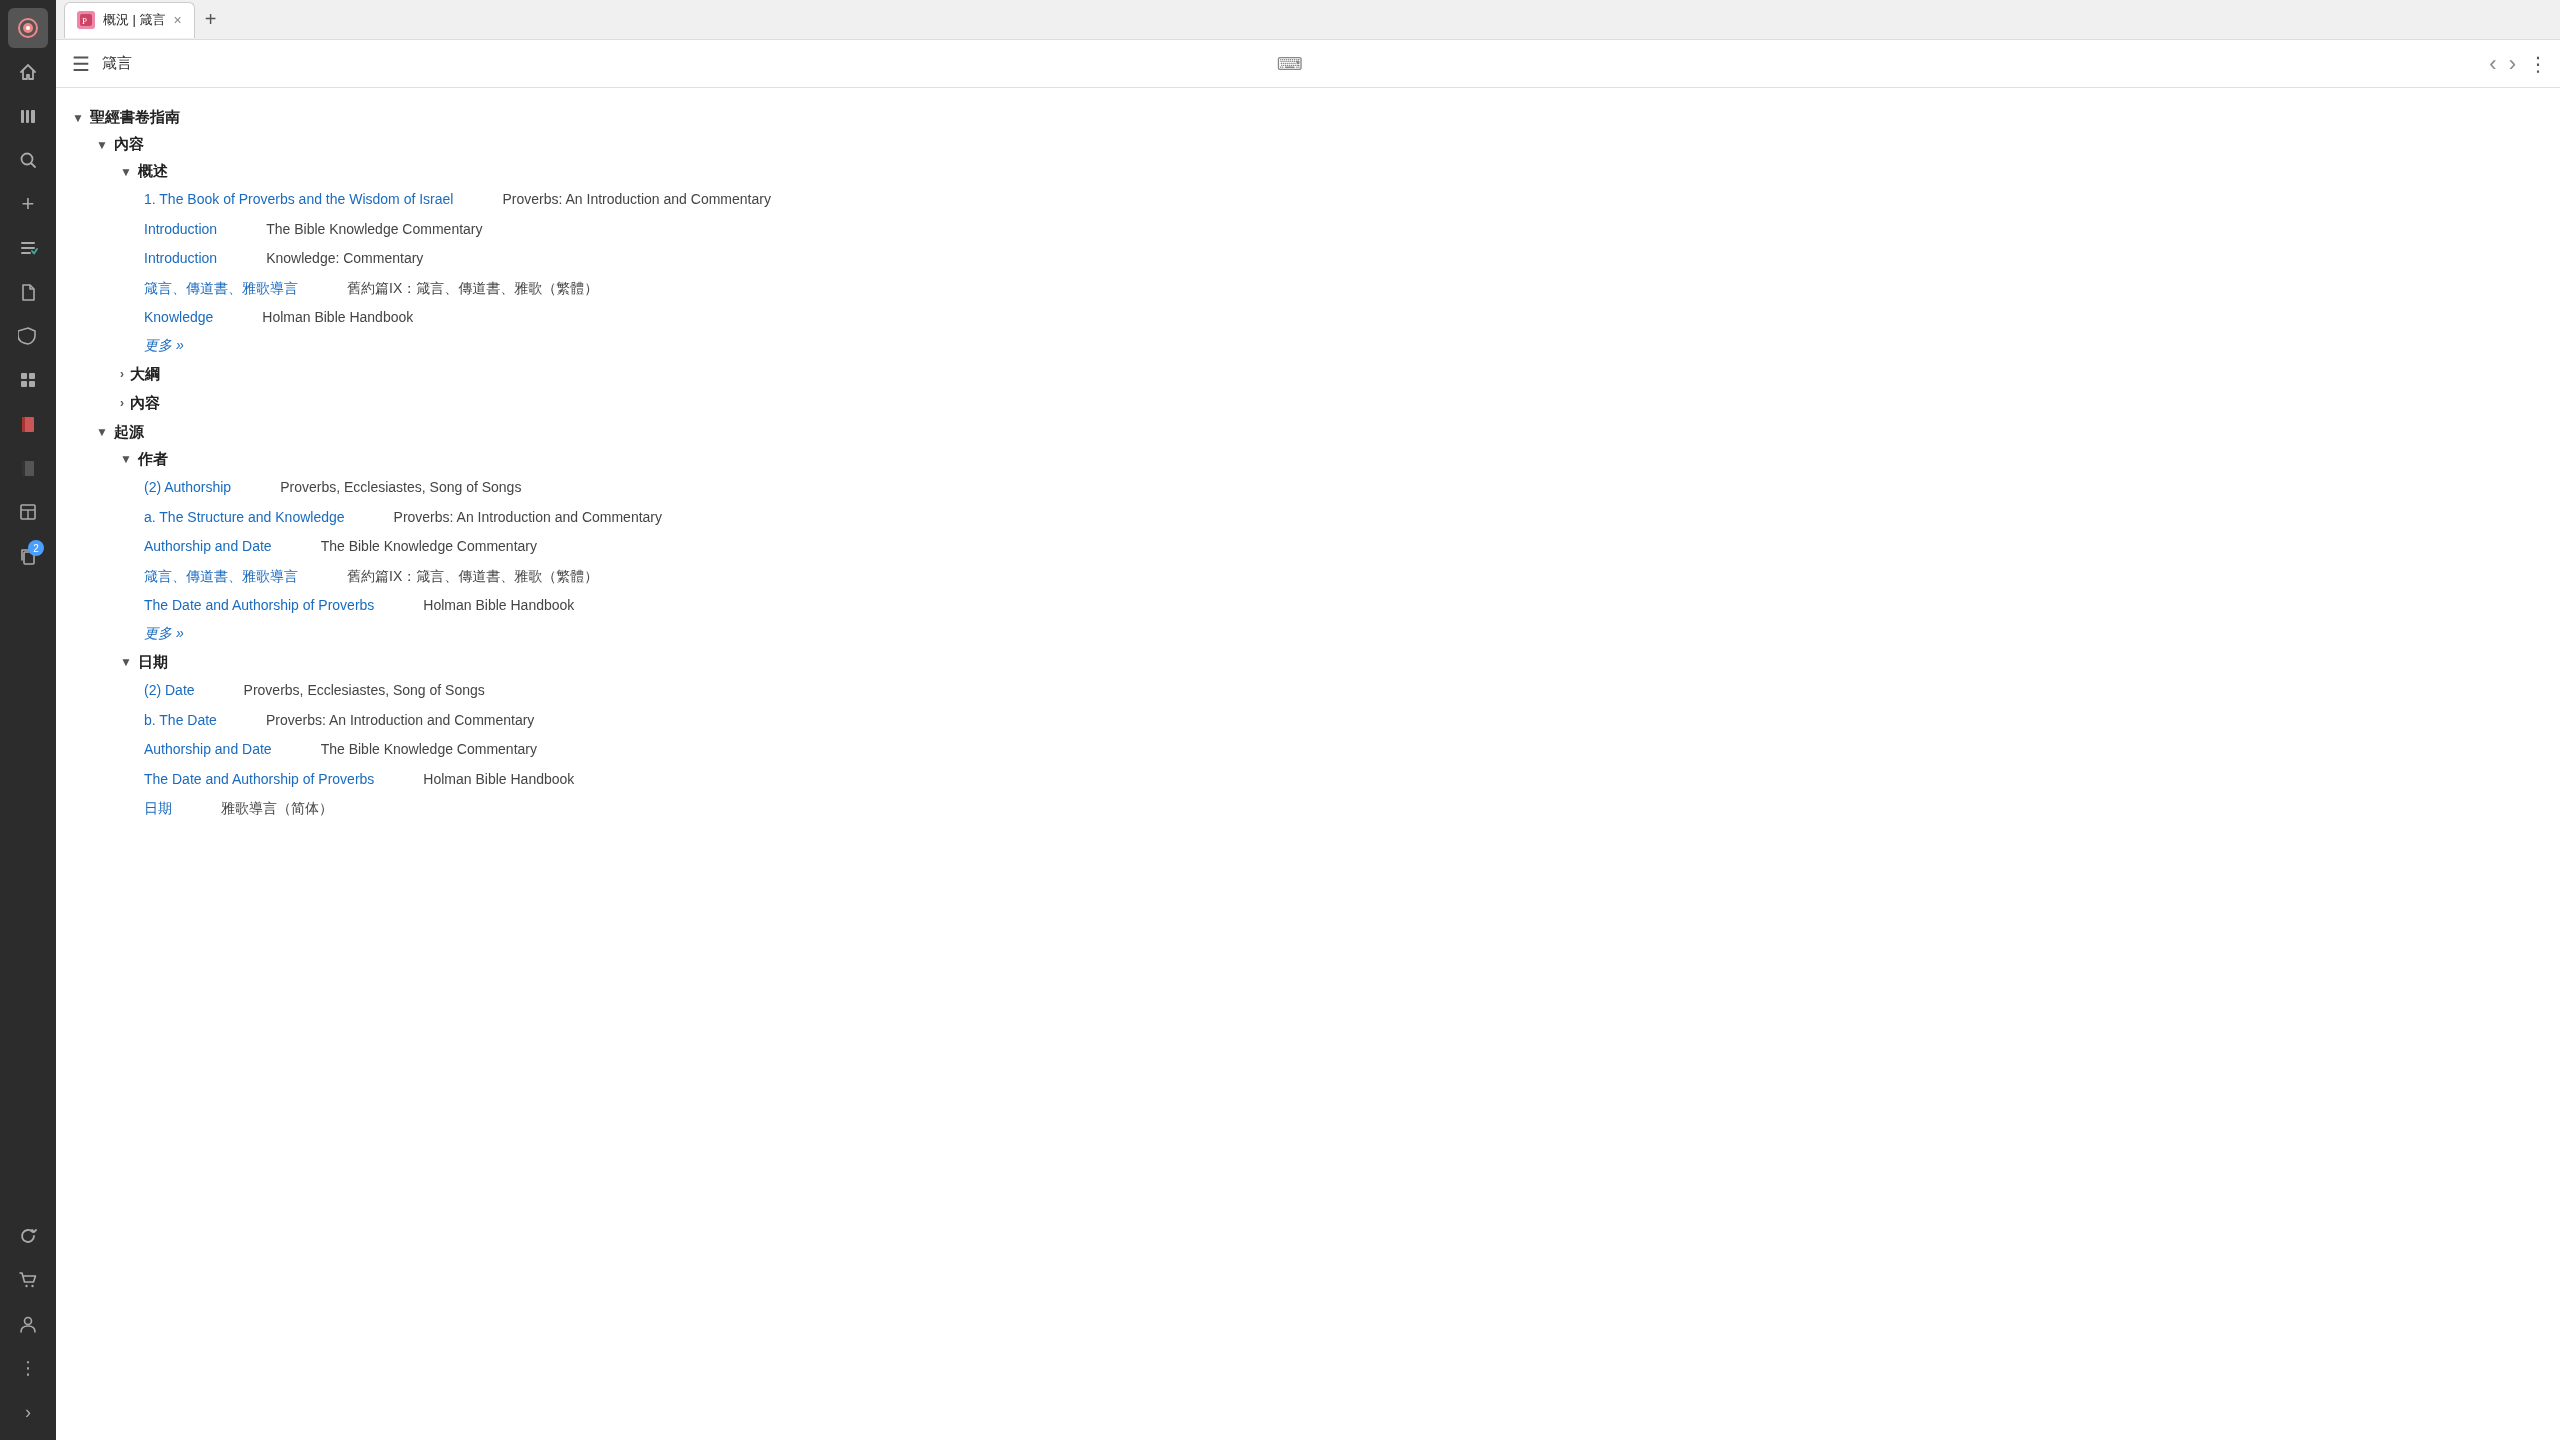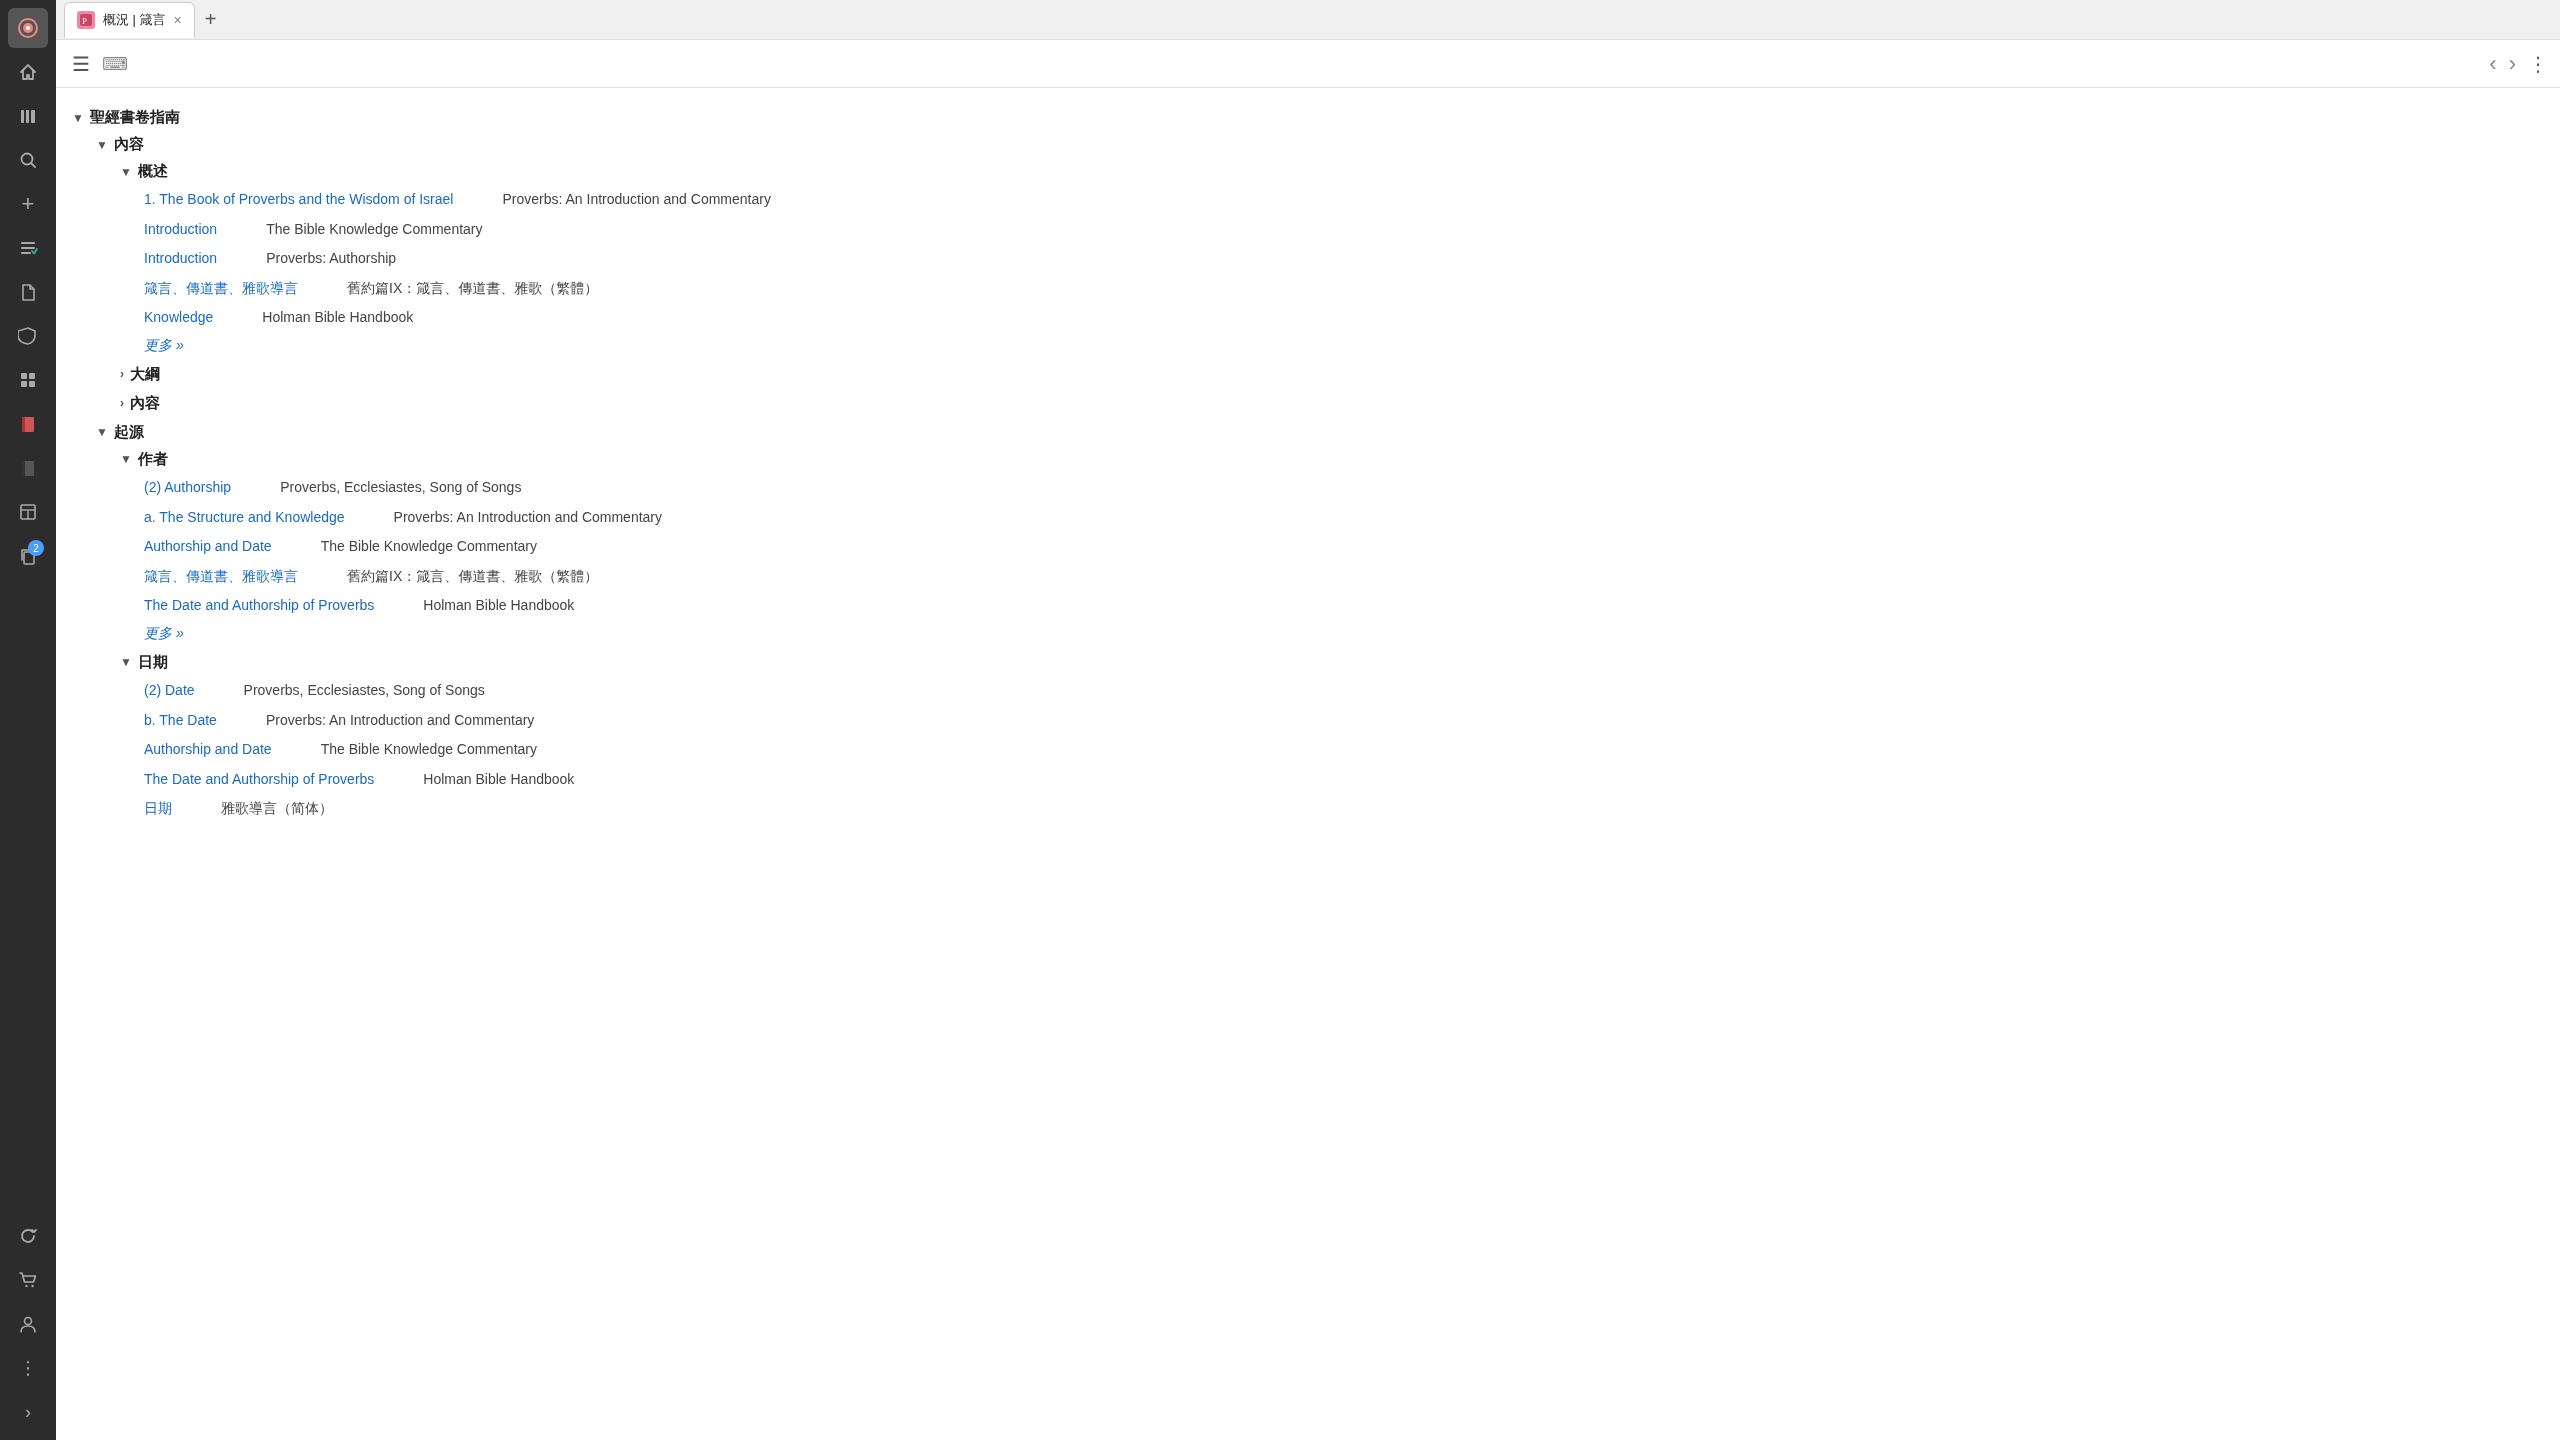--- a/index.html
+++ b/index.html
@@ -282,20 +282,21 @@
           </svg>
       </div>
       <span>概況 | 箴言</span>
       <span class="tab-close">×</span>
     </div>
     <span class="tab-add">+</span>
   </div>
 
   <div class="toolbar">
     <span class="toolbar-menu">☰</span>
+    <input class="toolbar-title-input" value="箴言" readonly="" style="">
     <span class="toolbar-kbd-icon">⌨</span>
     <div class="toolbar-spacer"></div>
     <div class="toolbar-nav">
       <button class="toolbar-nav-btn">‹</button>
       <button class="toolbar-nav-btn">›</button>
     </div>
     <span class="toolbar-more">⋮</span>
   </div>
 
   <div class="content">
@@ -325,21 +326,21 @@
                 <div class="tree-item">
                   <a class="tree-item-link">1. The Book of Proverbs and the Wisdom of Israel</a>
                   <span class="tree-item-desc">Proverbs: An Introduction and Commentary</span>
                 </div>
                 <div class="tree-item">
                   <a class="tree-item-link">Introduction</a>
                   <span class="tree-item-desc">The Bible Knowledge Commentary</span>
                 </div>
                 <div class="tree-item">
                   <a class="tree-item-link">Introduction</a>
-                  <span class="tree-item-desc">Proverbs: Authorship</span>
+                  <span class="tree-item-desc">Knowledge: Commentary</span>
                 </div>
                 <div class="tree-item">
                   <a class="tree-item-link">箴言、傳道書、雅歌導言</a>
                   <span class="tree-item-desc">舊約篇IX：箴言、傳道書、雅歌（繁體）</span>
                 </div>
                 <div class="tree-item">
                   <a class="tree-item-link">Knowledge</a>
                   <span class="tree-item-desc">Holman Bible Handbook</span>
                 </div>
                 <a class="tree-more">更多 »</a>

